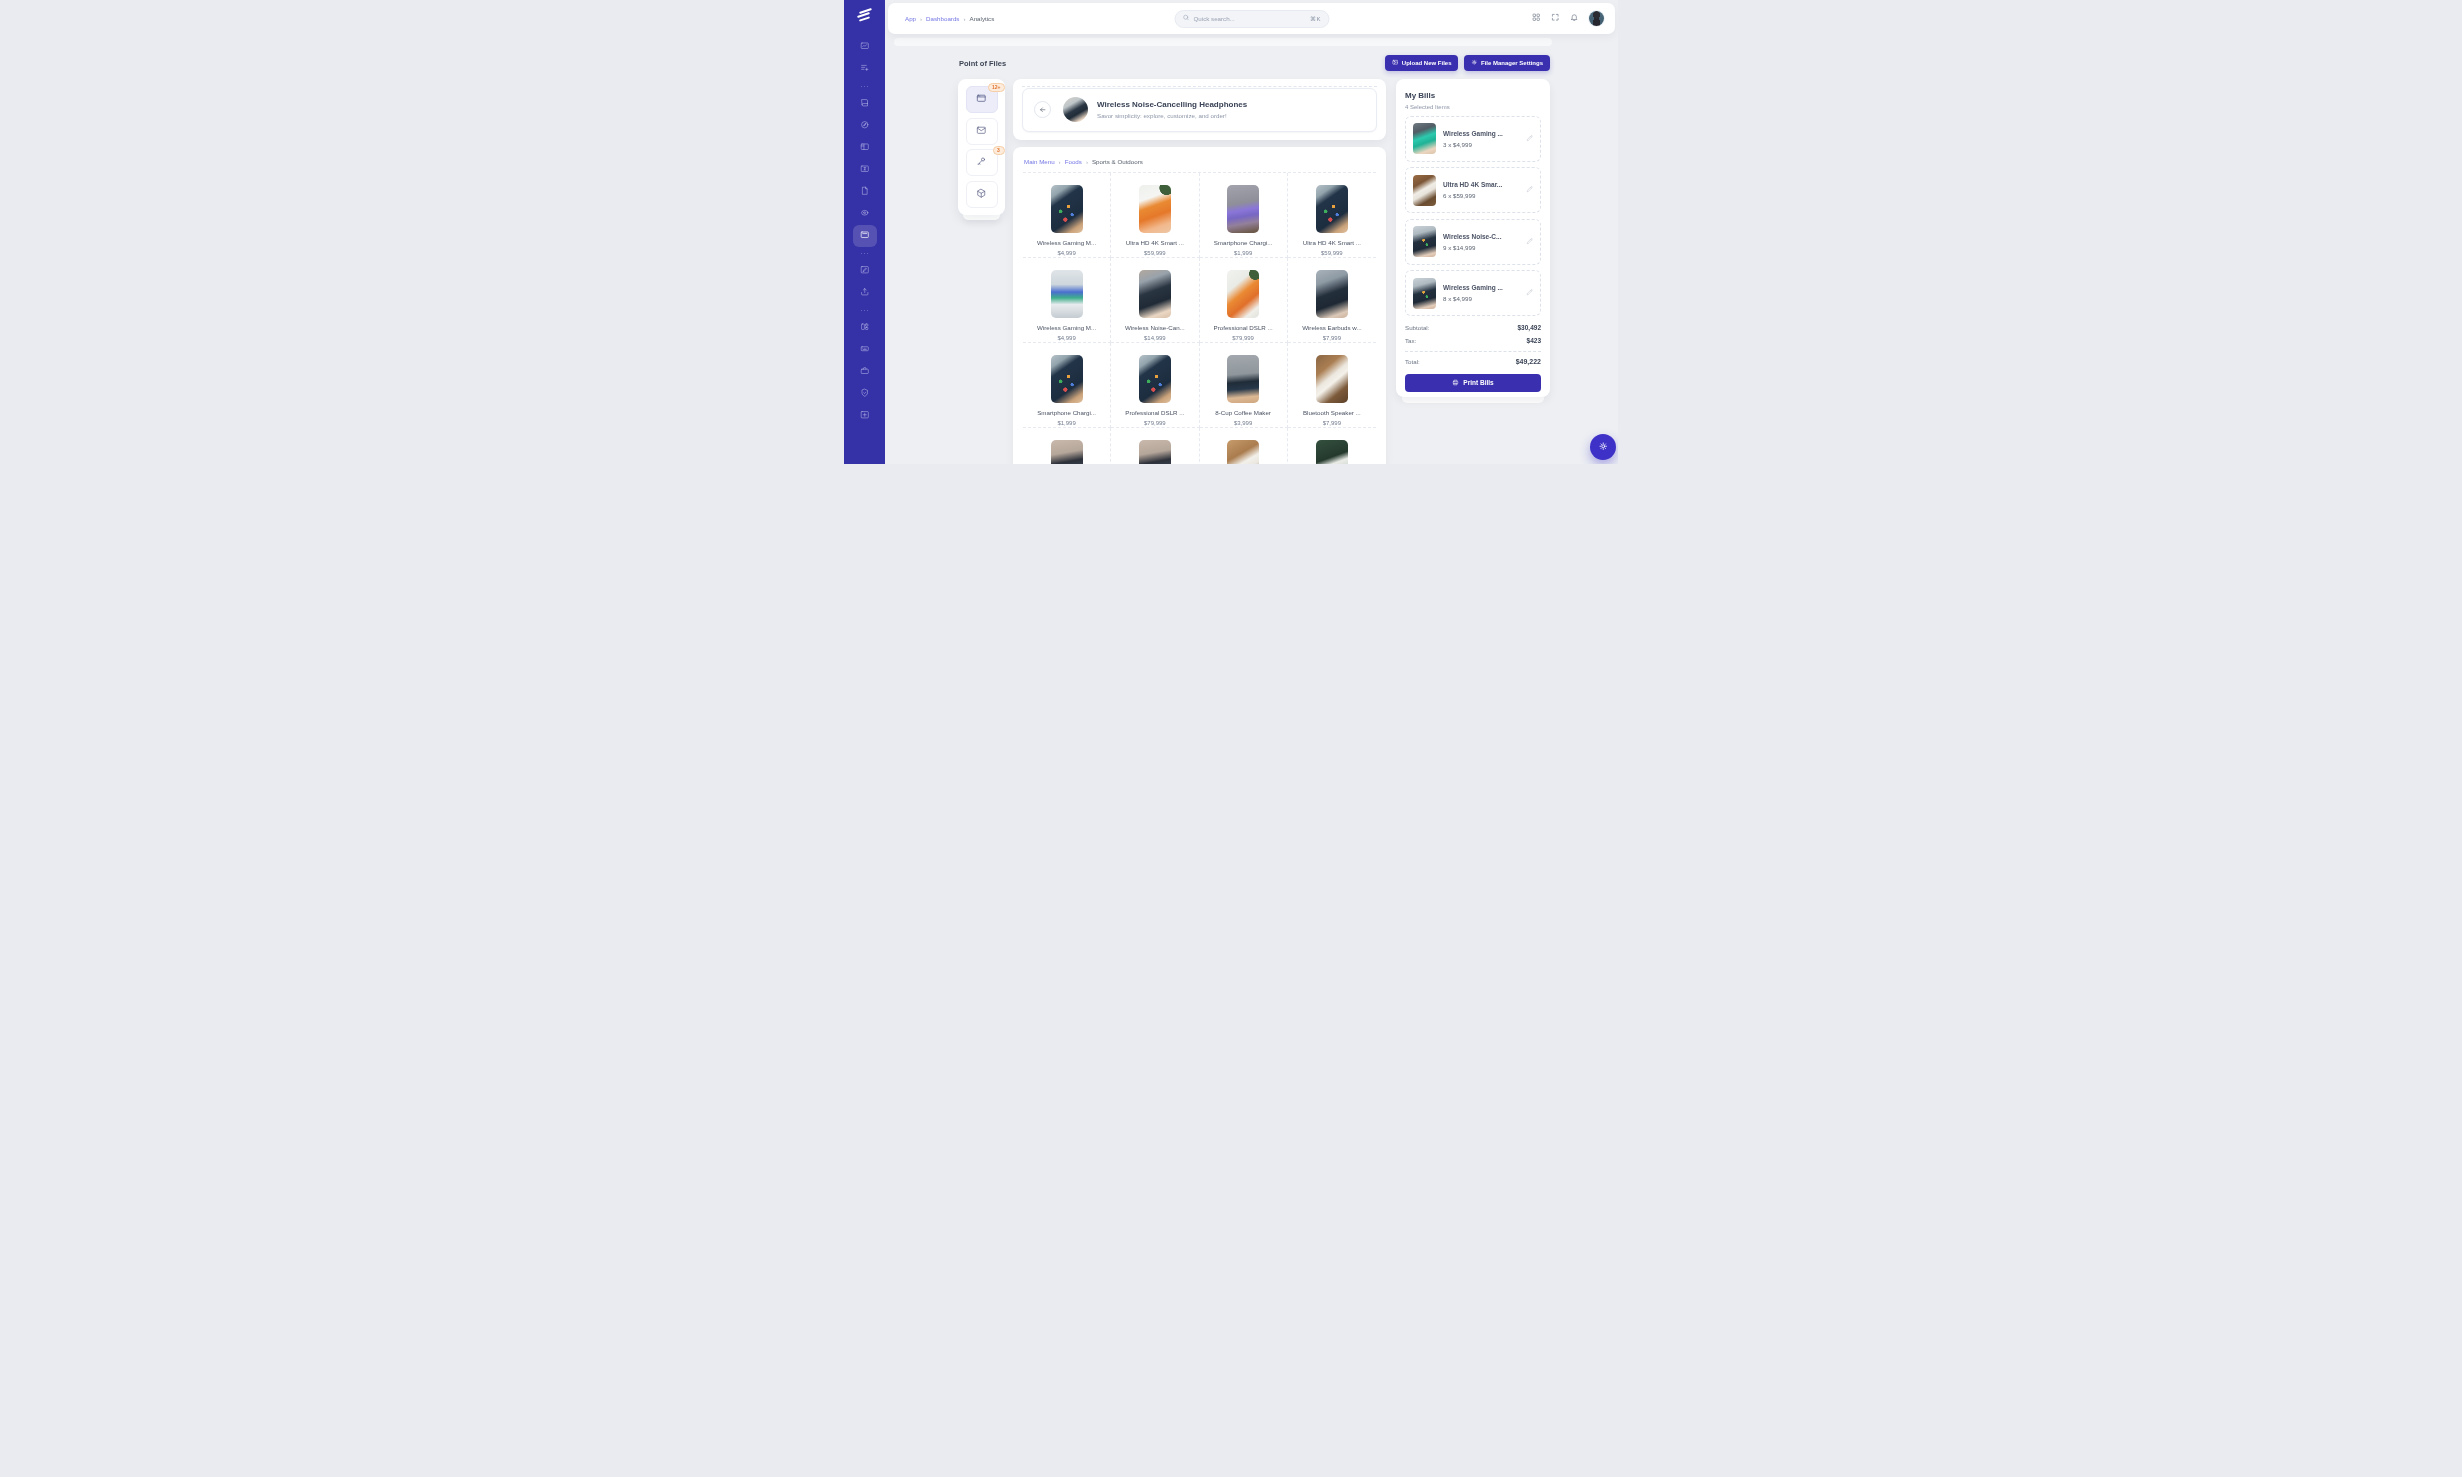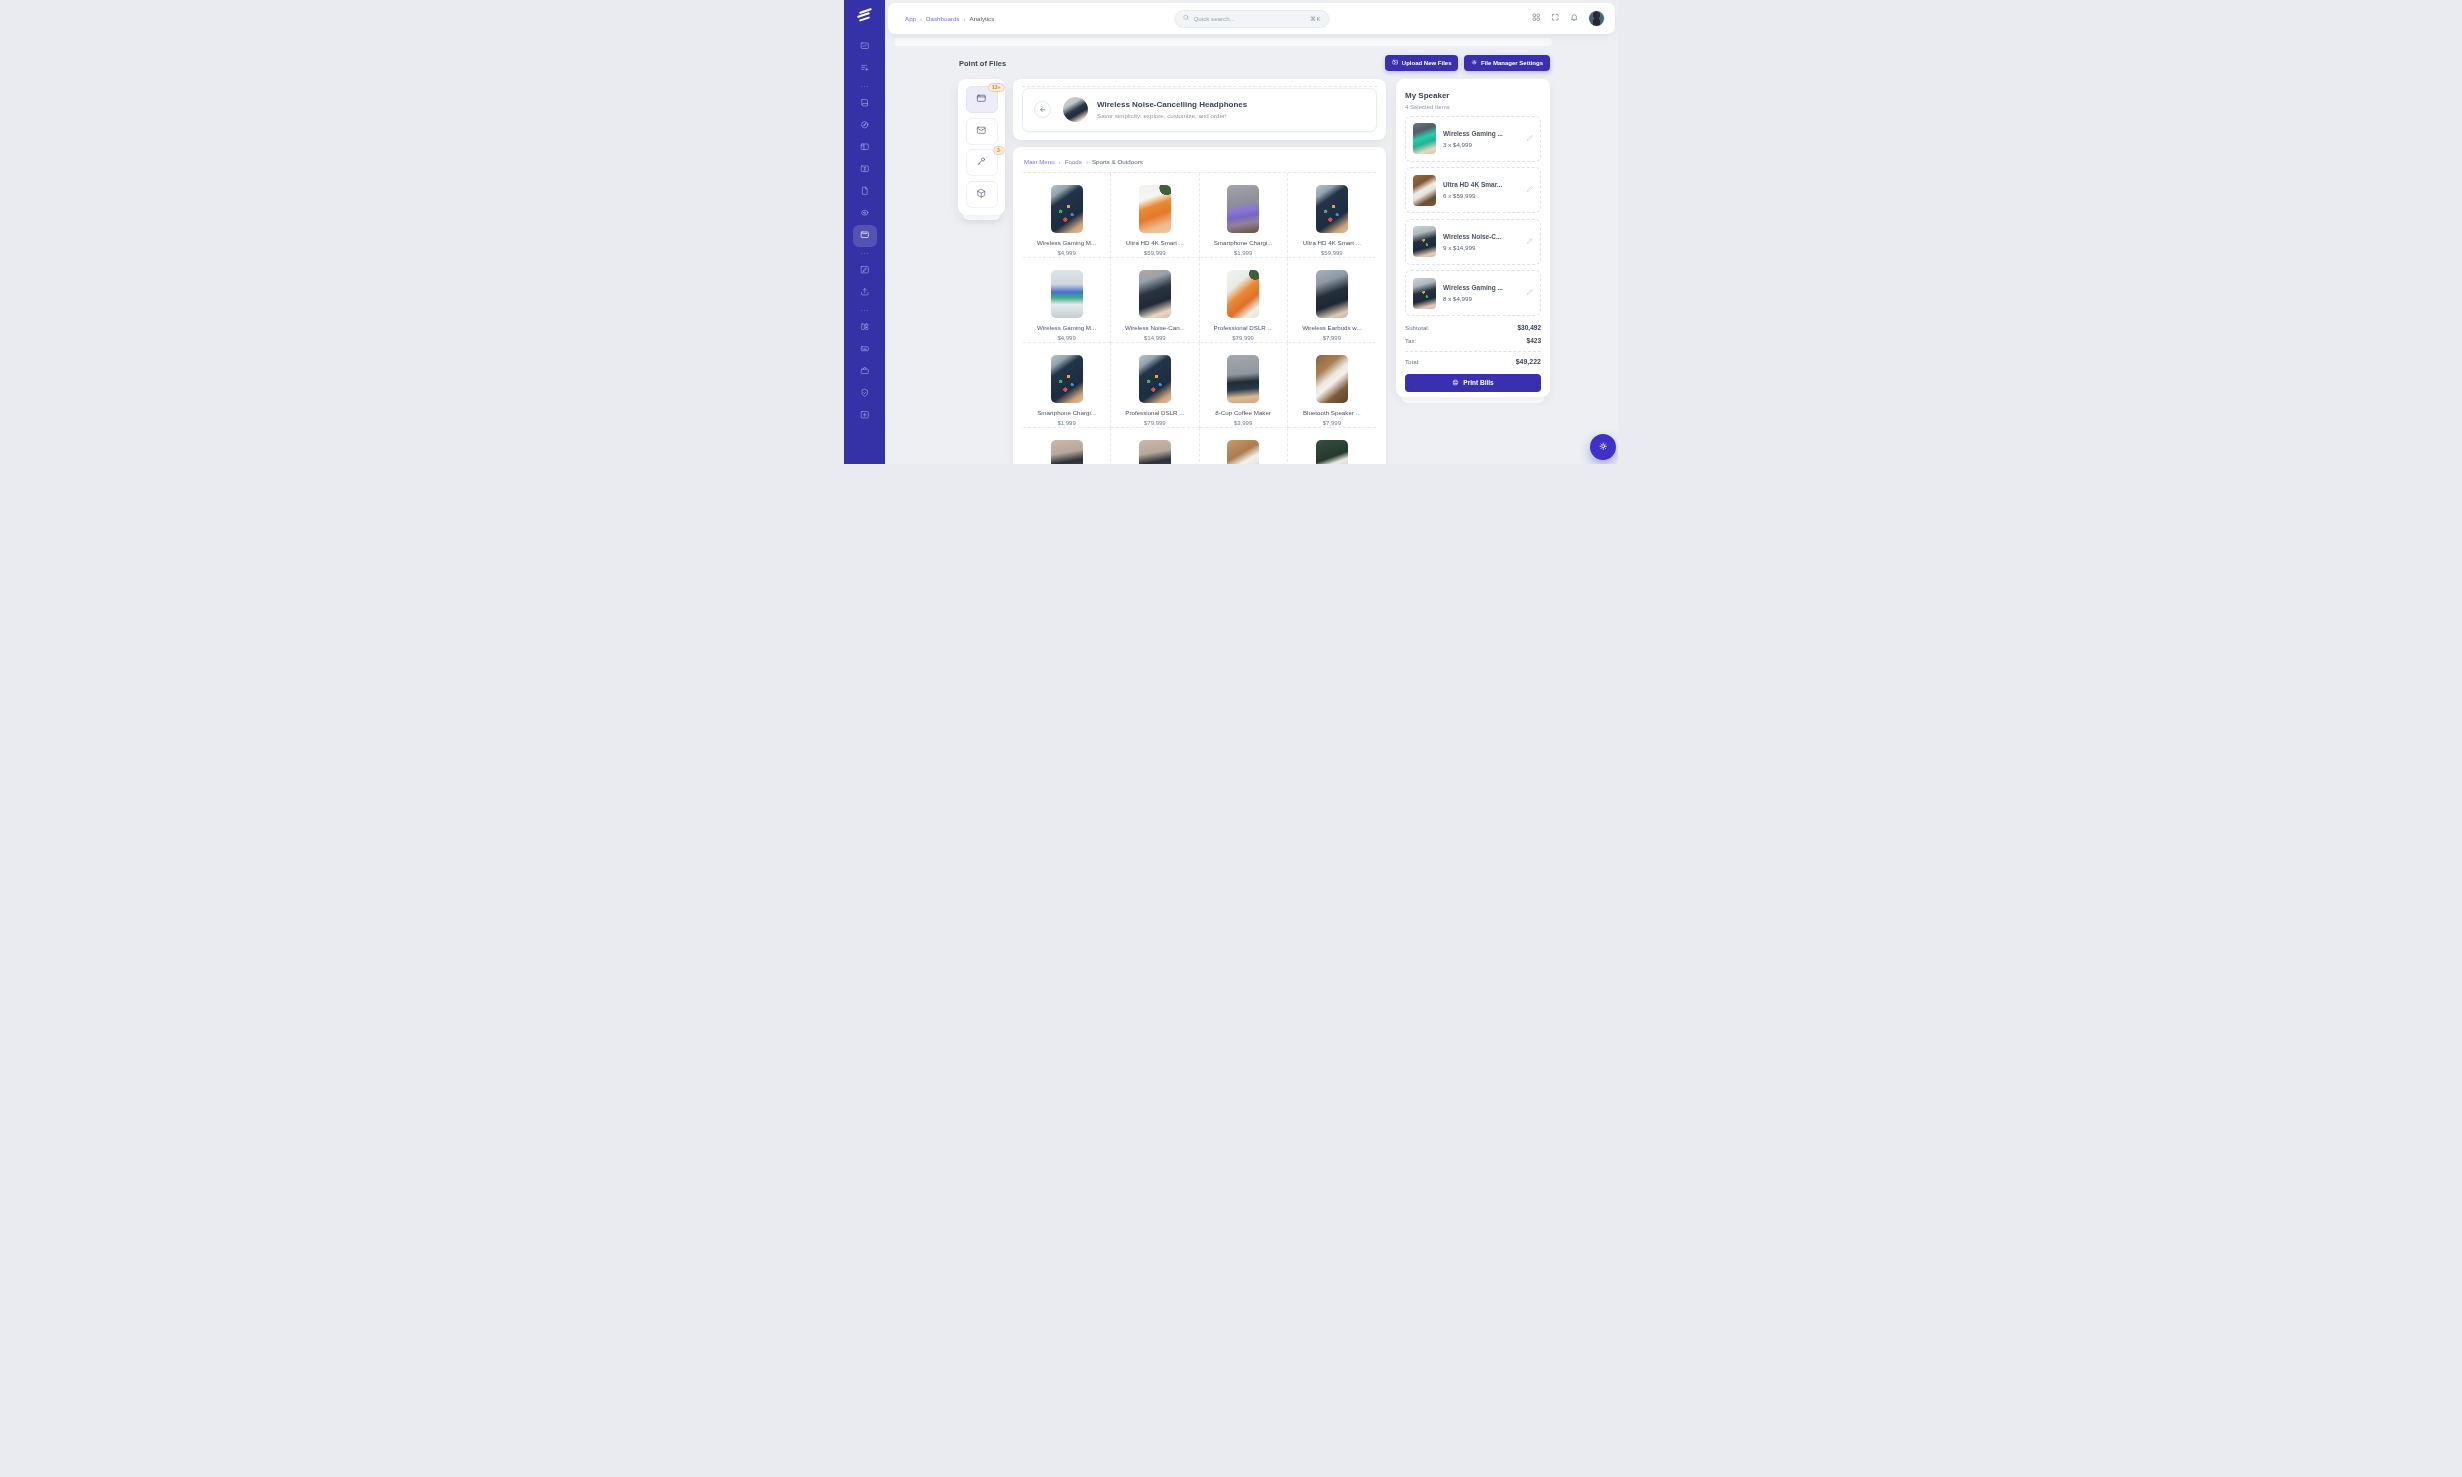--- a/index.html
+++ b/index.html
@@ -437,21 +437,21 @@
       <div class="pcell">
           <div class="pimg" data-img="wood-white"></div>
         </div>
       <div class="pcell">
           <div class="pimg" data-img="dark-leaves"></div>
         </div>
     </div>
   </section>
 
   <aside class="orders">
-    <div class="otitle">My Speaker</div>
+    <div class="otitle">My Bills</div>
     <div class="osub">4 Selected Items</div>
 
     <div class="oitem">
       <div class="oimg" data-img="teal-hand"></div>
       <div class="oinfo">
         <div class="oname">Wireless Gaming ...</div>
         <div class="oqty">3 x $4,999</div>
       </div>
       <span class="oedit"><svg viewBox="0 0 24 24" fill="none" stroke="currentColor" stroke-width="1.7" stroke-linecap="round" stroke-linejoin="round">
             <path d="M4 20l1-4L16.5 4.5a2.1 2.1 0 013 3L8 19z"></path>

